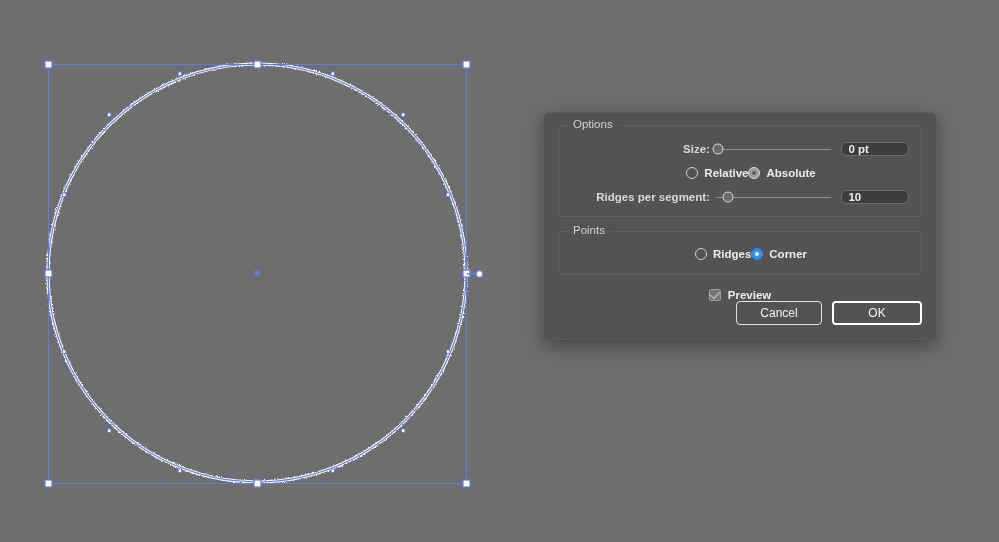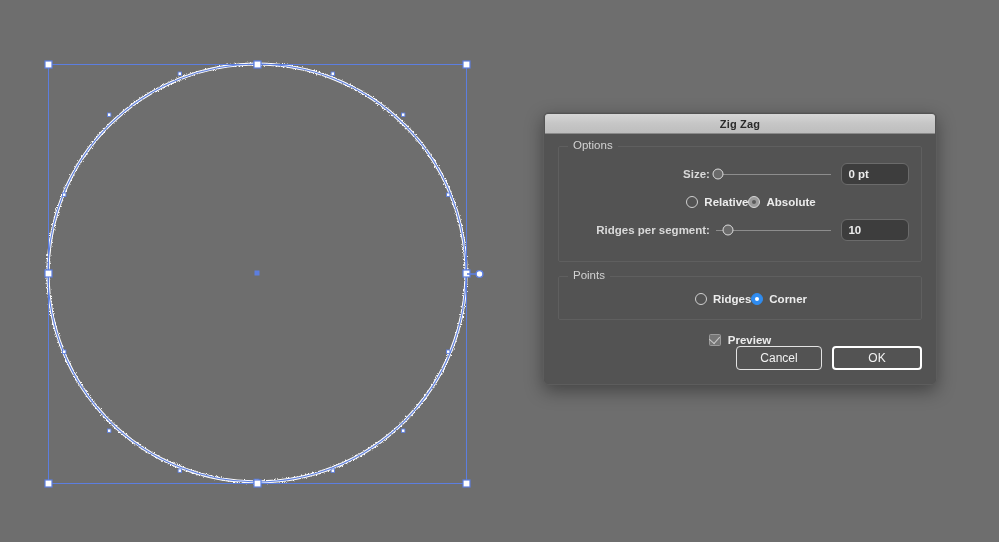--- a/index.html
+++ b/index.html
@@ -83,21 +83,21 @@
     color: #d2d2d2;
   }
   .group-inner { padding: 16px 12px 12px 12px; }
 
   
   .row {
     display: flex;
     align-items: center;
     margin-bottom: 11px;
   }
-  .row:last-child { margin-bottom: 8px; }
+  .row:last-child { margin-bottom: 0; }
 
   .row-label {
     font-size: 11.5px;
     color: #d9d9d9;
     text-align: right;
     white-space: nowrap;
     font-weight: bold;
   }
   .lbl-size { width: 166px; }
   .lbl-ridges { width: 166px; }
@@ -127,21 +127,21 @@
     box-sizing: border-box;
     top: 50%;
     transform: translate(-50%, -50%);
   }
   .slider-size { width: 138px; }
   .slider-ridges { width: 138px; }
 
   
   .field {
     width: 78px;
-    height: 22px;
+    height: 14px;
     background: #3d3d3d;
     border: 1px solid #6b6b6b;
     border-radius: 6px;
     margin-left: 10px;
     display: flex;
     align-items: center;
     padding: 0 6px;
     box-sizing: border-box;
     font-size: 11.5px;
     color: #ececec;
@@ -330,23 +330,20 @@
       </g>
 
       <g>
         <rect x="254.5" y="270.5" width="5" height="5" fill="#5c7ee0"></rect>
       </g>
     </svg>
   </div>
 
   <div id="dialog">
 
-    <div id="titlebar">
-      <span class="title">Zig Zag</span>
-    </div>
 
     <div id="dlgbody">
 
       <div class="group">
         <span class="group-label">Options</span>
         <div class="group-inner">
 
           <div class="row">
             <span class="row-label lbl-size">Size:</span>
             <div class="slider slider-size">

